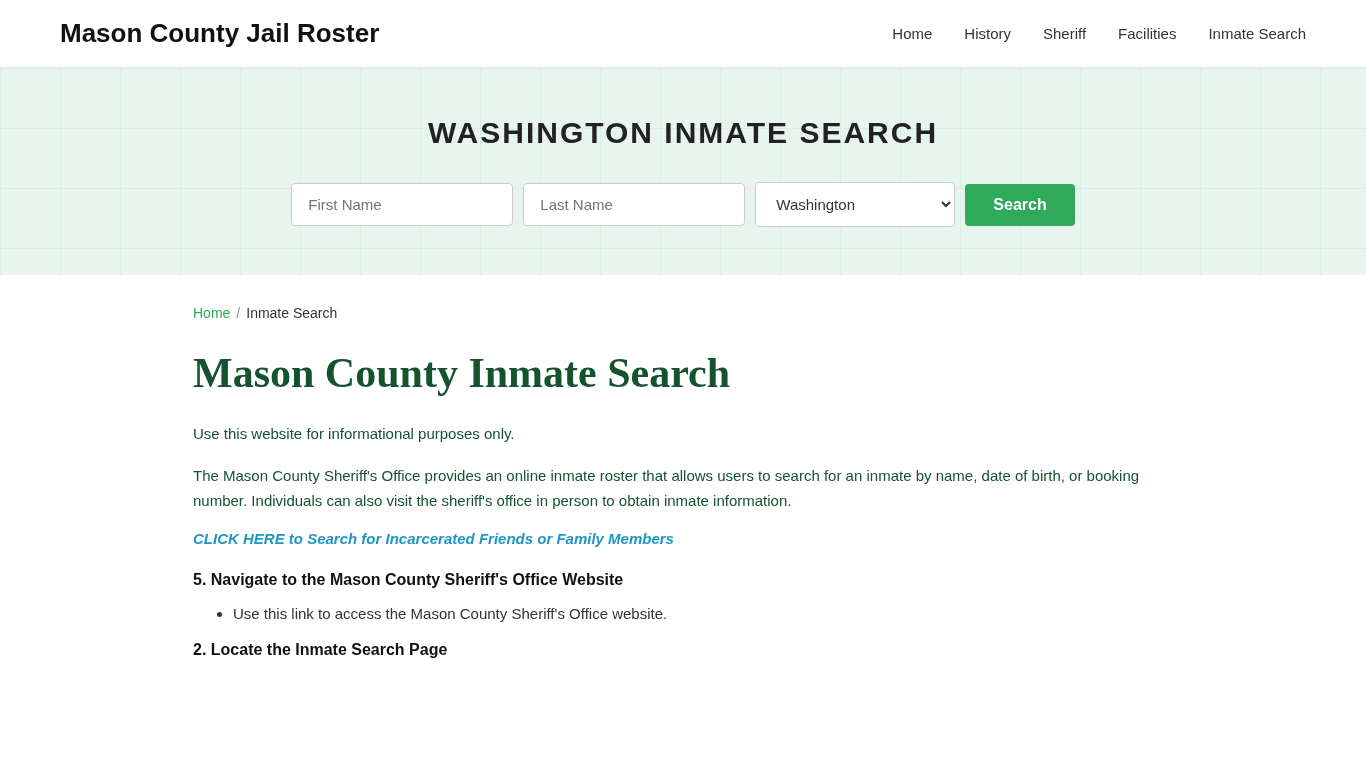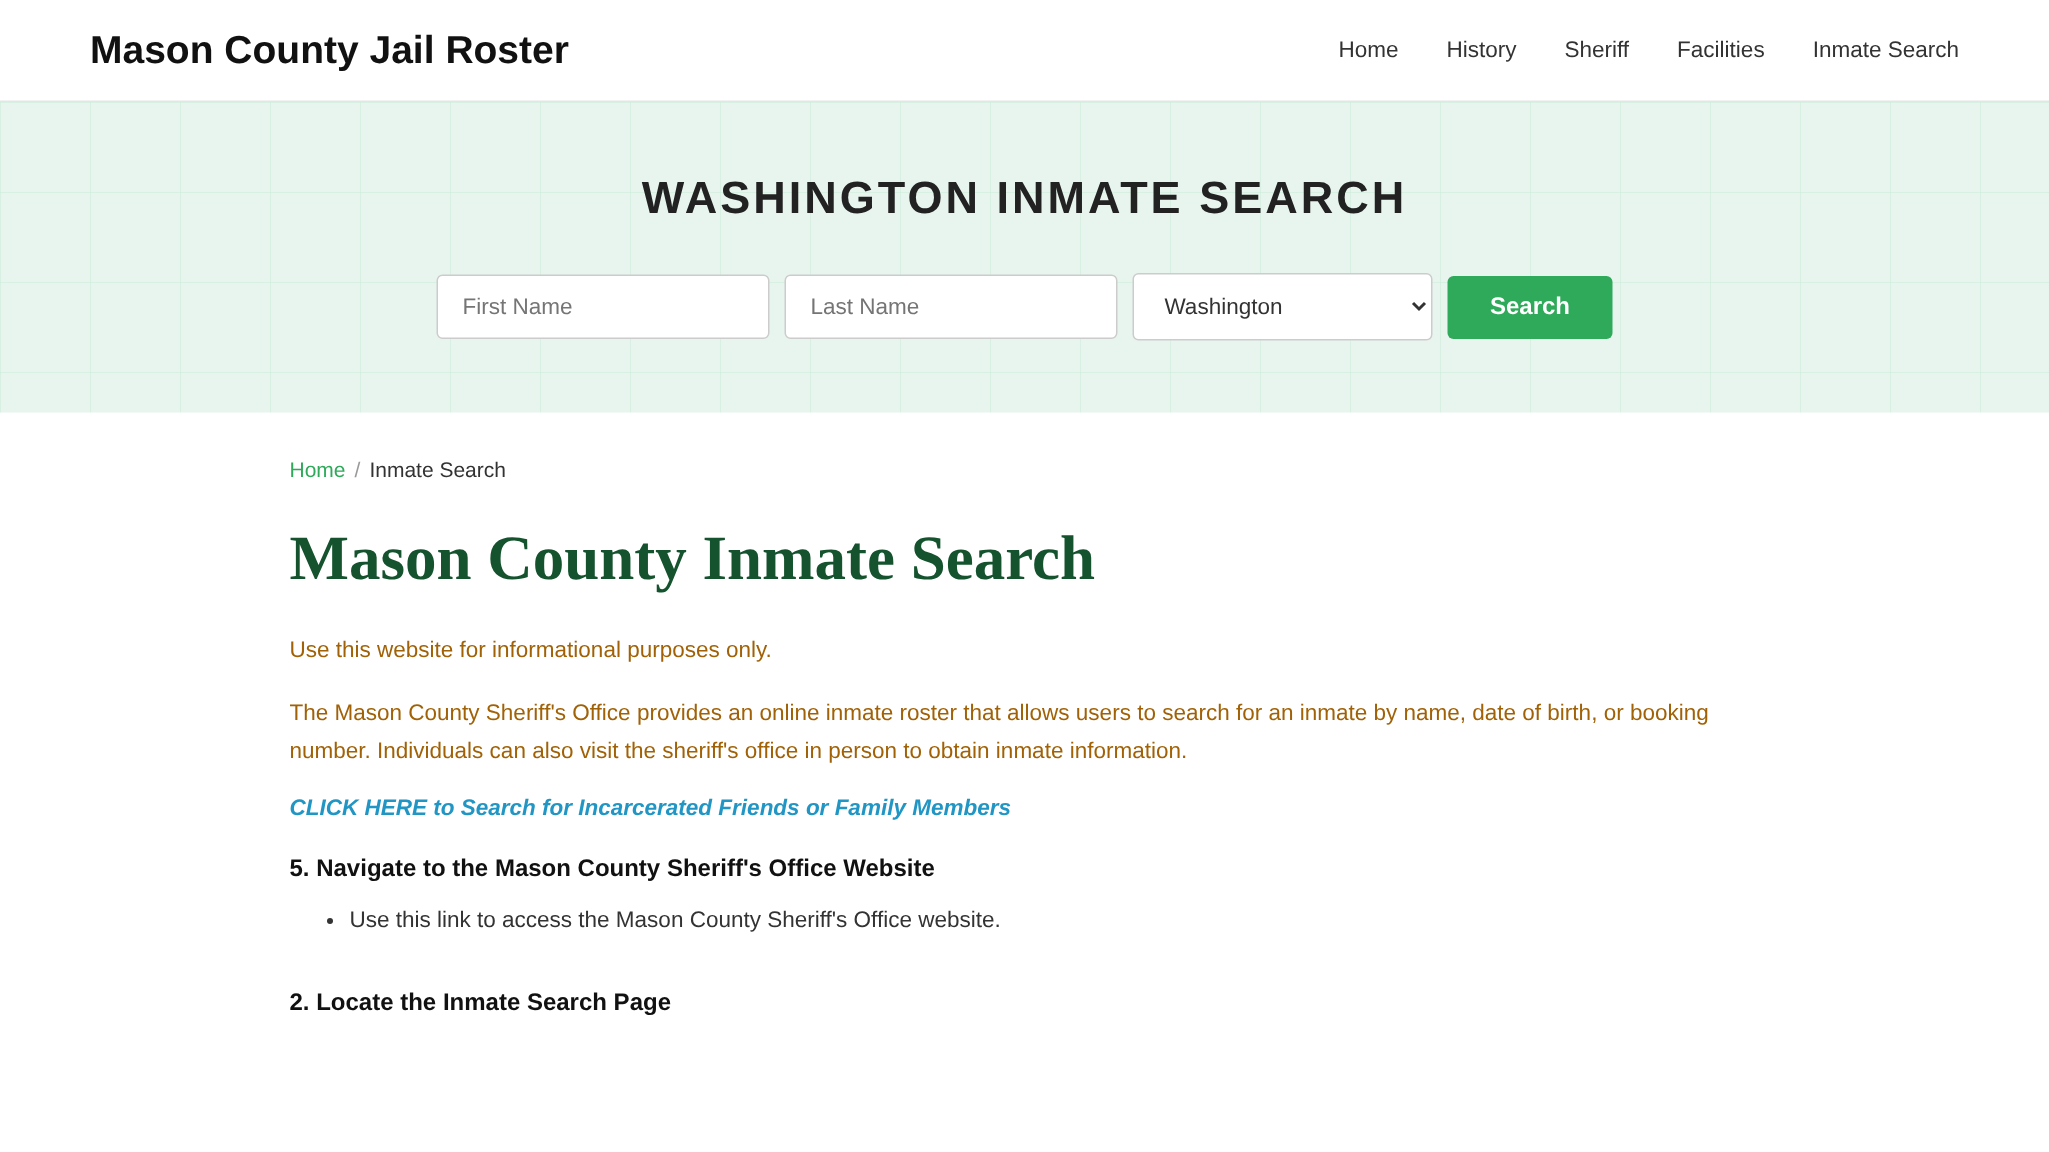--- a/index.html
+++ b/index.html
@@ -148,21 +148,21 @@
       font-weight: 900;
       color: #14532d;
       margin-bottom: 24px;
     }
 
     
     .body-text {
       font-family: Arial, sans-serif;
       font-size: 15px;
       line-height: 1.7;
-      color: #a16207;
+      color: #14532d;
       margin-bottom: 16px;
     }
 
     .cta-link {
       font-family: Arial, sans-serif;
       font-size: 15px;
       color: #2196c4;
       text-decoration: none;
       font-weight: 600;
       display: block;
@@ -175,21 +175,21 @@
       font-size: 16px;
       font-weight: 900;
       color: #111;
       margin-bottom: 12px;
       margin-top: 8px;
     }
 
     .step-list {
       list-style: disc;
       padding-left: 40px;
-      margin-bottom: 34px;
+      margin-bottom: 15px;
     }
 
     .step-list li {
       font-family: Arial, sans-serif;
       font-size: 15px;
       line-height: 1.7;
       color: #333;
       margin-bottom: 6px;
     }
   </style>

